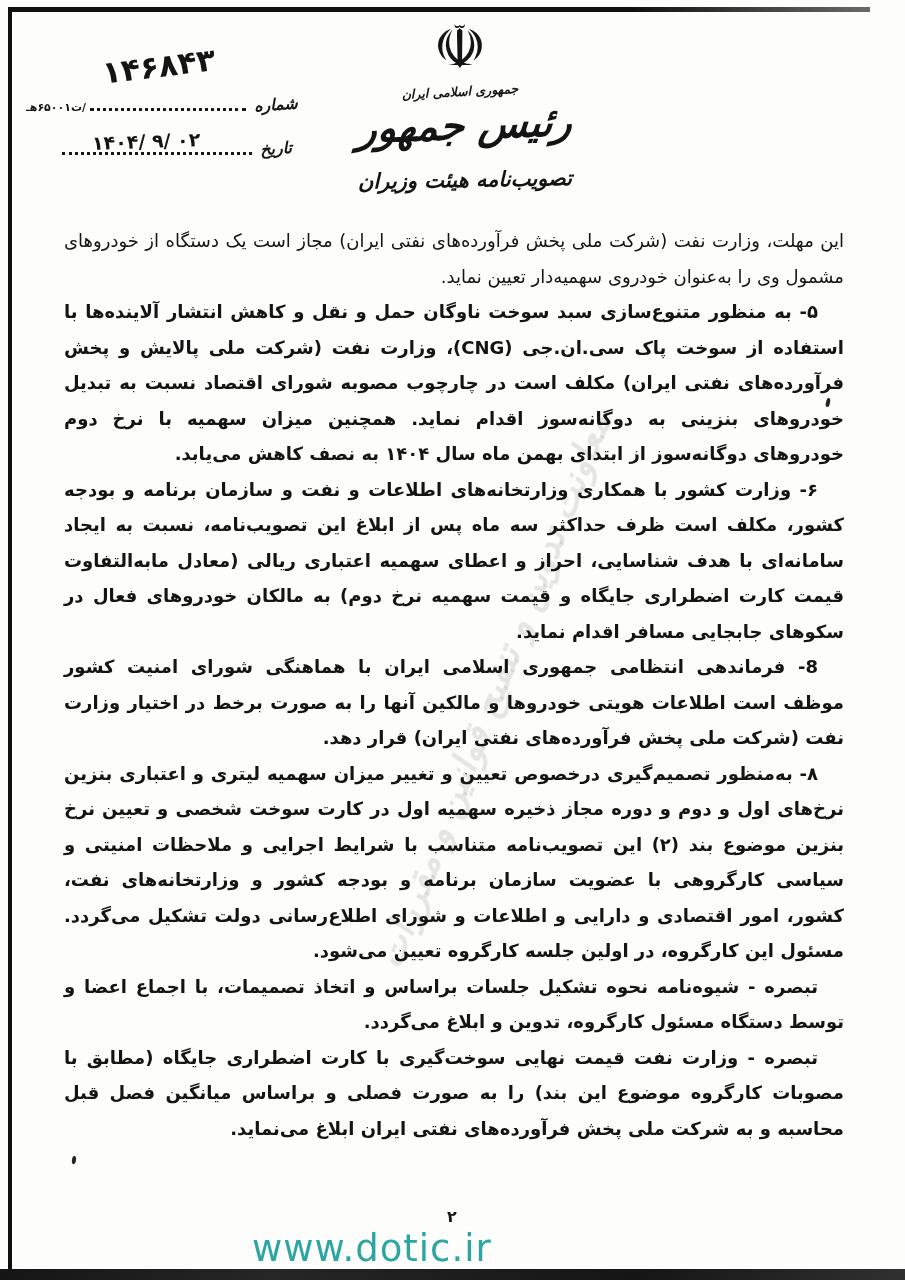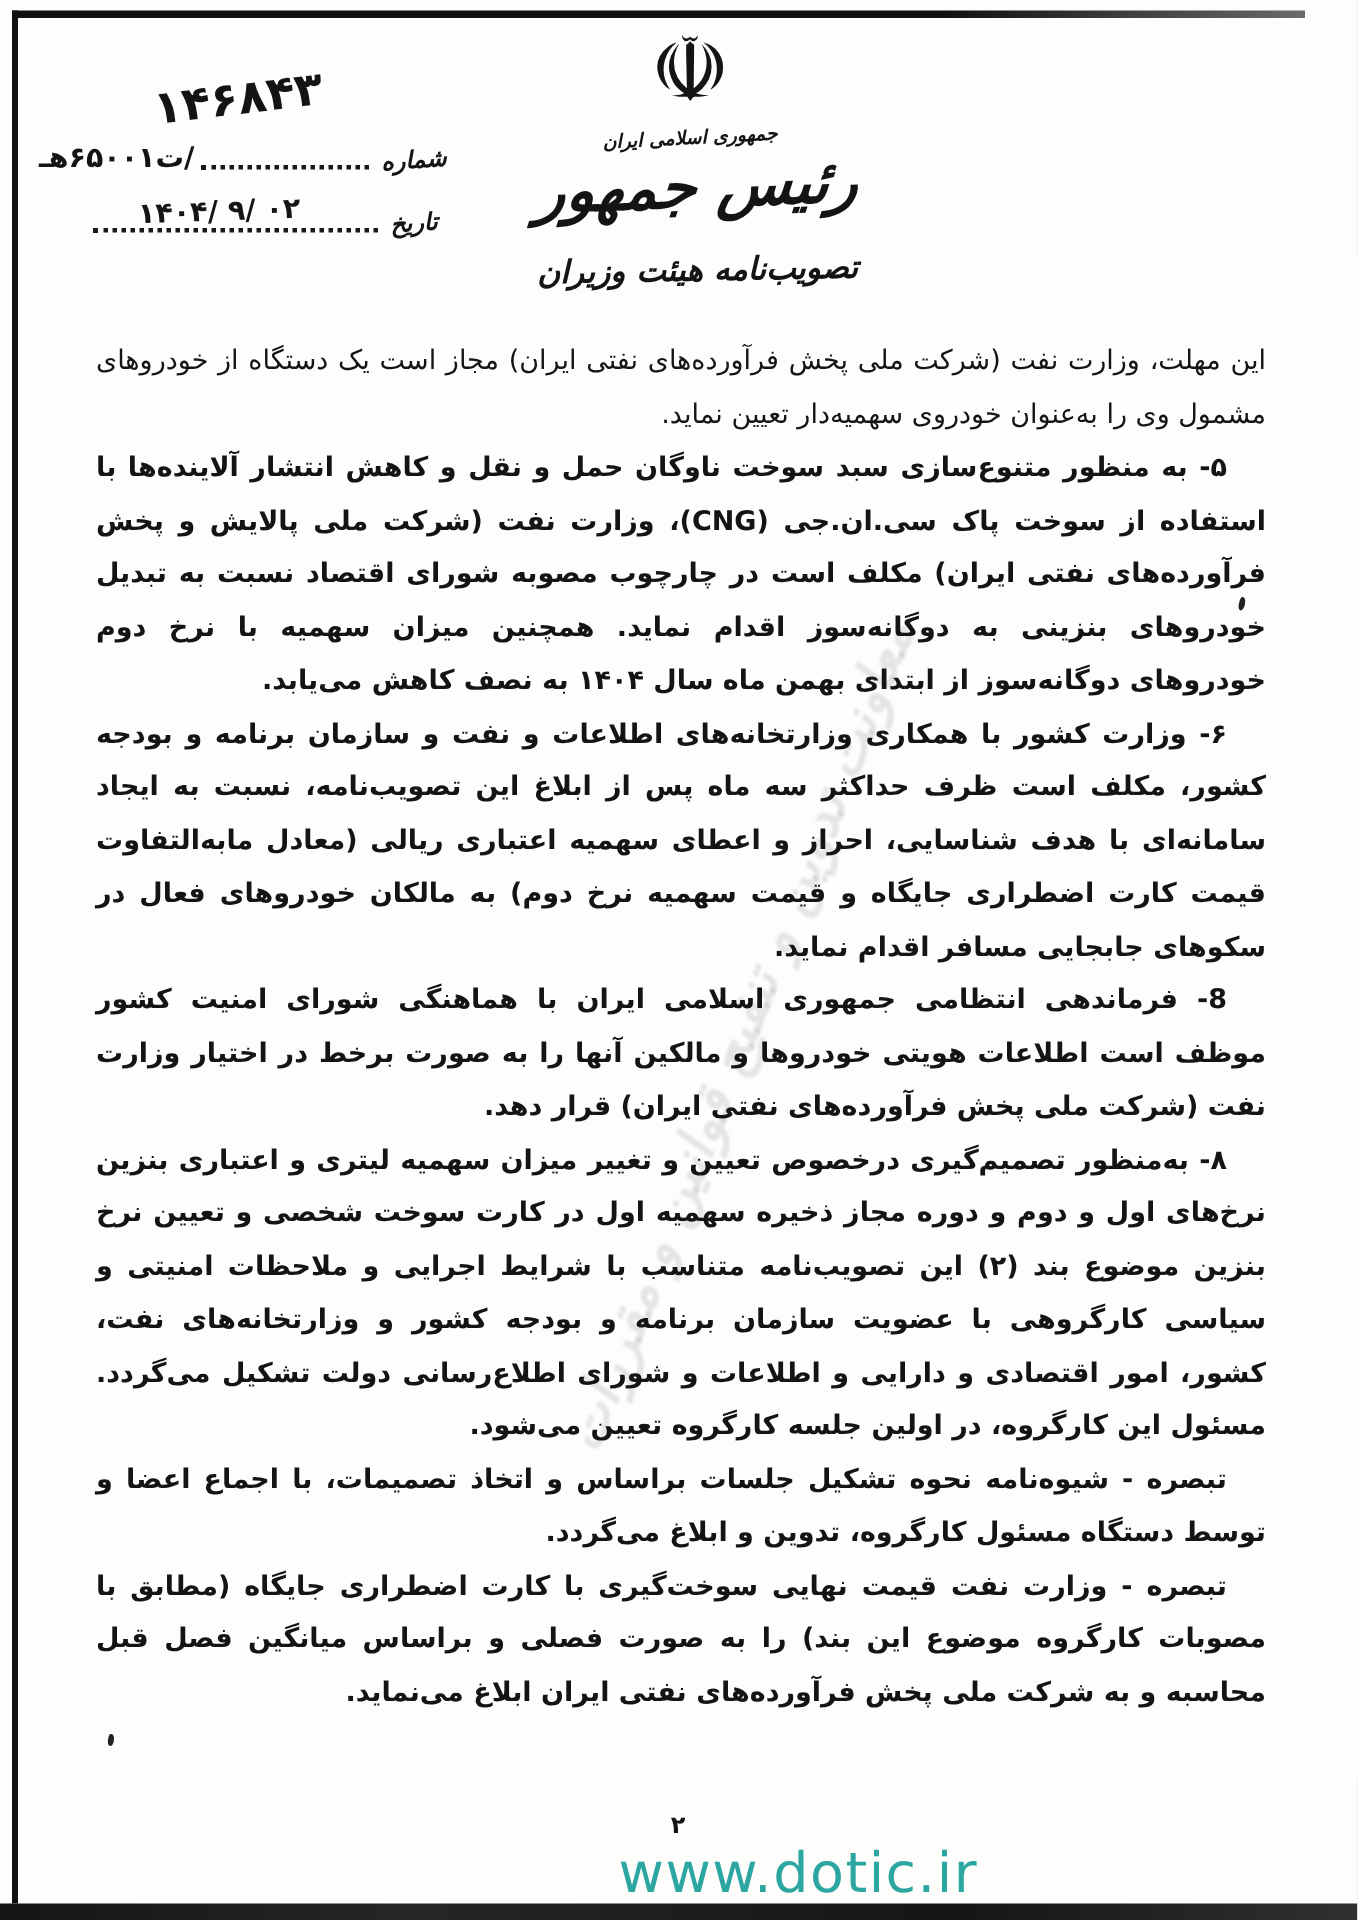--- a/index.html
+++ b/index.html
@@ -15,21 +15,21 @@
   
   .border-top{position:absolute;left:8px;top:7px;width:862px;height:5px;
     background:linear-gradient(to right,#101010 0 72%,#3a3a3a 85%,#6a6a6a 100%);}
   .border-left{position:absolute;left:8px;top:7px;width:4px;height:1262px;background:#101010;}
   .border-bottom{position:absolute;left:0;top:1269px;width:905px;height:11px;
     background:linear-gradient(to right,#151515,#262626 30%,#151515 70%,#303030);}
   
   .stamp-row{position:absolute;display:flex;direction:rtl;align-items:flex-end;}
   .stamp-row .lbl{font-size:16px;font-weight:bold;font-style:italic;transform:rotate(-4deg);margin-left:6px;white-space:nowrap;}
   .stamp-row .dots{flex:1;border-bottom:3px dotted #181818;height:14px;margin:0 2px 3px 4px;}
-  .stamp-row .code{font-size:19px;font-weight:bold;white-space:nowrap;letter-spacing:.5px;}
+  .stamp-row .code{font-size:11px;font-weight:bold;white-space:nowrap;letter-spacing:.5px;}
   .row-number{left:26px;top:94px;width:272px;}
   .row-date{left:58px;top:138px;width:234px;}
   .hand{position:absolute;font-weight:bold;white-space:nowrap;direction:ltr;}
   .hand-number{left:102px;top:48px;font-size:31px;letter-spacing:3px;transform:rotate(-7deg);}
   .hand-date{left:92px;top:130px;font-size:19px;letter-spacing:1px;transform:rotate(-2deg);}
   
   .emblem{position:absolute;left:405px;top:12px;width:110px;text-align:center;font-size:60px;line-height:70px;font-family:"DejaVu Sans",sans-serif;}
   .emblem-caption{position:absolute;left:370px;top:84px;width:180px;text-align:center;
     font-size:12.5px;font-weight:bold;font-style:italic;transform:rotate(-3deg);direction:rtl;}
   .president{position:absolute;left:340px;top:102px;width:250px;text-align:center;
@@ -40,21 +40,21 @@
   .watermark{position:absolute;left:300px;top:600px;width:440px;text-align:center;
     font-size:36px;font-weight:bold;font-style:italic;direction:rtl;white-space:nowrap;
     color:rgba(40,40,40,.11);transform:rotate(-69deg);filter:blur(.6px);pointer-events:none;}
   
   .doc-body{position:absolute;left:64px;top:223px;width:780px;direction:rtl;
     font-size:18px;line-height:35.5px;text-align:justify;}
   .para{margin:0;}
   .para.indent{text-indent:26px;font-weight:bold;}
   
   .page-number{position:absolute;left:402px;top:1207px;width:100px;text-align:center;font-size:16px;font-weight:bold;}
-  .site-url{position:absolute;left:252px;top:1227px;width:400px;text-align:right;
+  .site-url{position:absolute;left:252px;top:1227px;width:400px;text-align:left;
     font-size:37px;letter-spacing:1px;direction:ltr;}
   
   .speck{position:absolute;background:#222;border-radius:40% 60% 50% 50%;}
   .speck1{left:826px;top:398px;width:4px;height:9px;transform:rotate(14deg);}
   .speck2{left:72px;top:1156px;width:4px;height:8px;transform:rotate(10deg);}
 </style>
 </head>
 <body>
 
 <div class="page">

